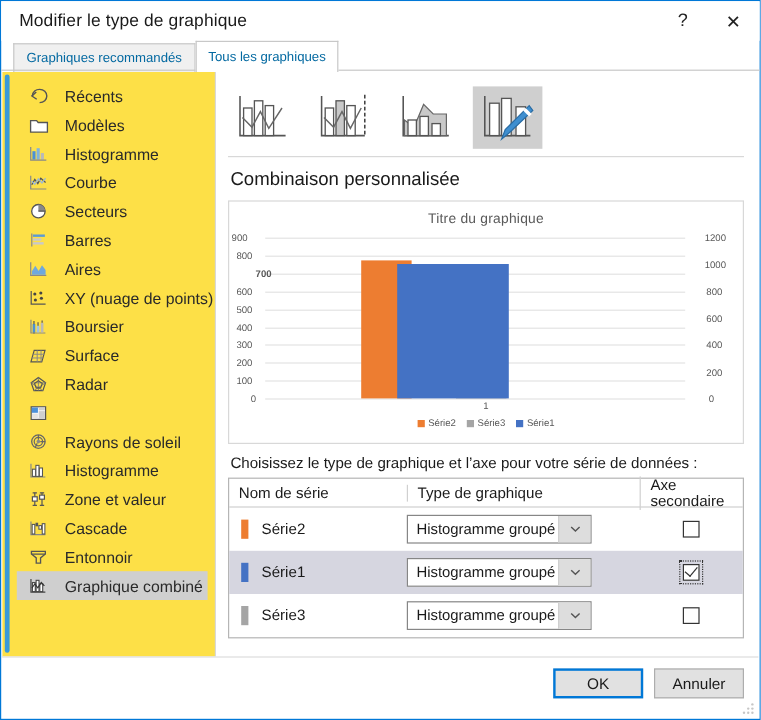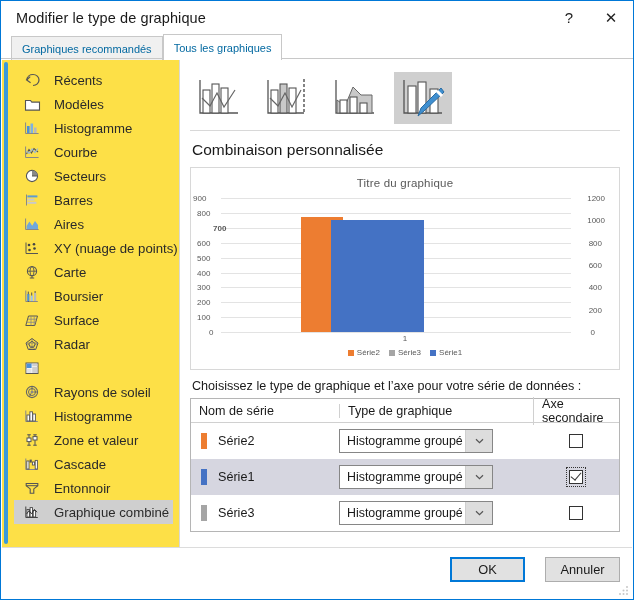--- a/index.html
+++ b/index.html
@@ -131,21 +131,21 @@
   .cbx.focus{outline:1px dotted #333;outline-offset:2px;}
   .cbx .tick{
     position:absolute;left:3px;top:-1px;width:5px;height:9px;
     border-right:1.6px solid #333;border-bottom:1.6px solid #333;transform:rotate(40deg);
   }
   
   #footer{
     position:absolute;left:1px;right:1px;bottom:1px;height:50px;background:#ffffff;
     border-top:1px solid #dcdcdc;
   }
-  #btns{position:absolute;right:12px;top:9px;display:flex;gap:20px;}
+  #btns{position:absolute;right:12px;top:9px;display:flex;gap:9px;}
   .btn{
     width:75px;height:25px;box-sizing:border-box;font-size:12.8px;color:#1a1a1a;
     background:#e1e1e1;border:1px solid #adadad;display:flex;align-items:center;justify-content:center;
     cursor:default;
   }
   .btn.primary{border:2px solid #0078d7;background:#e1e1e1;}
   #grip{position:absolute;right:3px;bottom:2px;width:11px;height:11px;opacity:.55;}
 </style>
 </head>
 <body>
@@ -252,31 +252,20 @@
               <path d="M2 1.5v11h12" fill="none" stroke="#555" stroke-width="1"></path>
               <circle cx="5" cy="4" r="1.3" fill="#444"></circle>
               <circle cx="10" cy="3.2" r="1.3" fill="#444"></circle>
               <circle cx="5.5" cy="9" r="1.3" fill="#444"></circle>
               <circle cx="10.5" cy="7.5" r="1.3" fill="#444"></circle>
             </svg>
         </span>
         <span class="sb-lbl">XY (nuage de points)</span>
       </div>
 
-      <div class="sb-item">
-        <span class="sb-ico">
-          <svg width="17" height="15" viewBox="0 0 17 15">
-              <circle cx="8" cy="6.2" r="4.6" fill="none" stroke="#555" stroke-width="1.1"></circle>
-              <ellipse cx="8" cy="6.2" rx="2" ry="4.6" fill="none" stroke="#555" stroke-width=".9"></ellipse>
-              <path d="M3.6 6.2h8.8" stroke="#555" stroke-width=".9"></path>
-              <path d="M8 10.8v2M5.8 13h4.4" stroke="#555" stroke-width="1.1"></path>
-            </svg>
-        </span>
-        <span class="sb-lbl">Carte</span>
-      </div>
 
       <div class="sb-item">
         <span class="sb-ico">
           <svg width="17" height="15" viewBox="0 0 17 15">
               <path d="M1.8 1.5v11h12" fill="none" stroke="#888" stroke-width="1"></path>
               <rect x="3.2" y="5" width="2.2" height="7" fill="#4a90d9"></rect>
               <path d="M4.3 2.6v2.6M4.3 12v1" stroke="#555" stroke-width="1"></path>
               <rect x="6.6" y="6.5" width="2.2" height="5.5" fill="#9fc3e8"></rect>
               <path d="M7.7 3.5v3" stroke="#555" stroke-width="1"></path>
               <rect x="10" y="4" width="2.2" height="8" fill="#b9b9b9"></rect>

